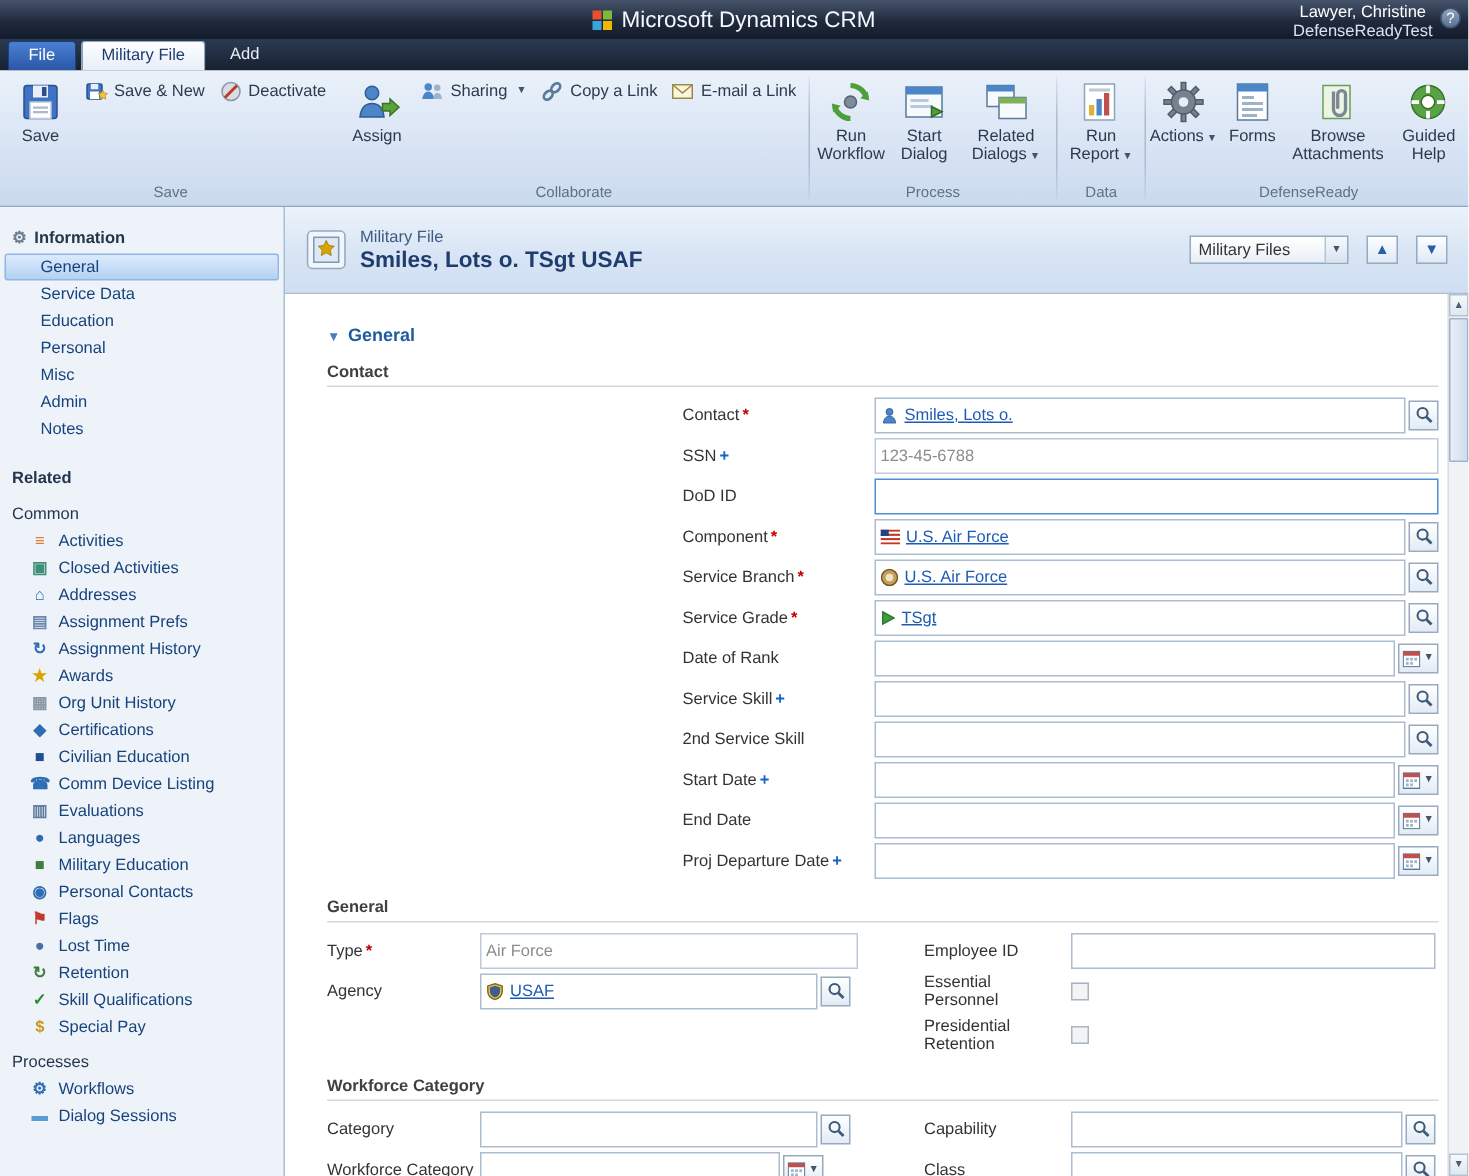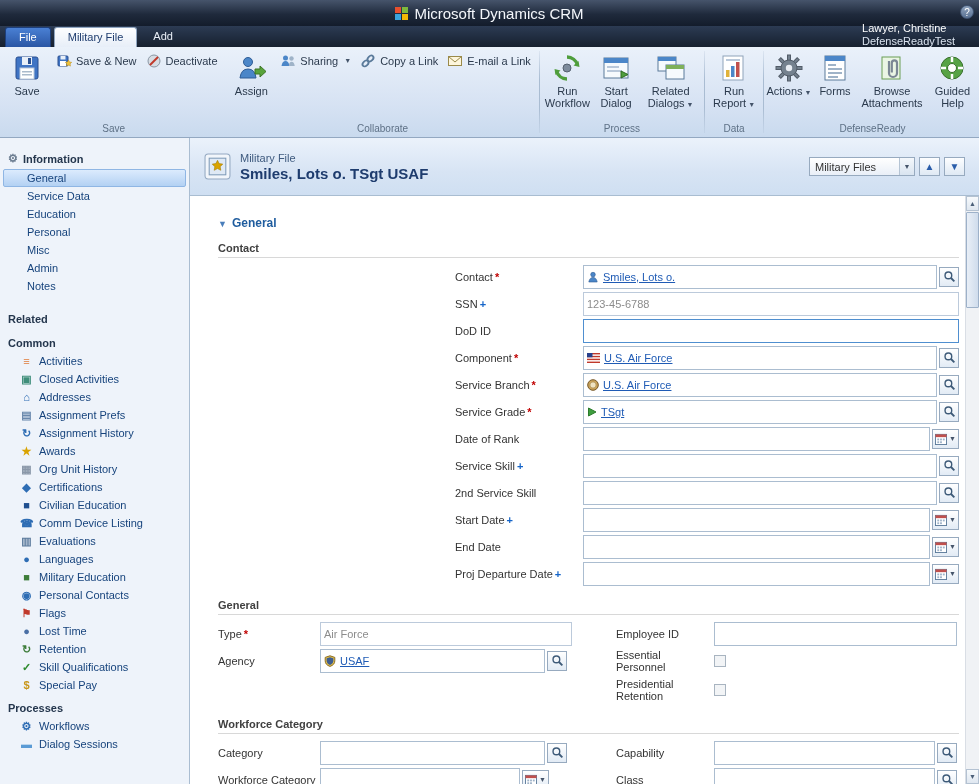--- a/index.html
+++ b/index.html
@@ -6,21 +6,21 @@
   html,body{width:979px;height:784px;overflow:hidden}
   body{font-family:"Liberation Sans",sans-serif;font-size:11px;color:#333;background:#fff;position:relative}
 
   
   .titlebar{position:absolute;top:0;left:0;right:0;height:26px;
     background:linear-gradient(#46546b,#1f2a3c 55%,#131c2b);color:#f4f7fb;
     display:flex;align-items:center;justify-content:center}
   .tb-center{display:flex;gap:6px;align-items:center;font-size:15px}
   .mslogo{display:grid;grid-template-columns:6px 6px;grid-gap:1px}
   .mslogo span{width:6px;height:6px;display:block}
-  .userblock{position:absolute;top:22px;right:24px;z-index:9;color:#fff;text-align:left;line-height:13px}
+  .userblock{position:absolute;top:2px;right:24px;z-index:9;color:#fff;text-align:center;line-height:13px}
   .userblock .org{color:#d9e2ee}
   .helpbtn{position:absolute;top:5px;right:5px;z-index:9;width:14px;height:14px;border-radius:50%;
     background:linear-gradient(#8fa3bd,#5a7294);color:#fff;font-size:10px;text-align:center;line-height:14px;border:1px solid #3e5270}
 
   
   .tabrow{position:absolute;top:26px;left:0;right:0;height:21px;
     background:linear-gradient(#2c3b53,#16202f);display:flex;align-items:flex-end;padding-left:5px}
   .tab{height:20px;line-height:19px;padding:0 13px;margin-right:3px;border-radius:3px 3px 0 0}
   .tab-file{background:linear-gradient(#4a80d4,#2a56a4);color:#fff;border:1px solid #1d3f7c;border-bottom:none}
   .tab-active{background:linear-gradient(#fdfeff,#e7eef8);color:#1e3c6e;border:1px solid #8fa5c0;border-bottom:none}
@@ -42,33 +42,33 @@
   .sicon{width:16px;height:16px;flex:0 0 16px}
   .caret{font-size:7px;color:#44546a;margin-left:2px}
 
   
   .sidebar{position:absolute;top:138px;left:0;width:190px;bottom:0;background:#eef3fa;border-right:1px solid #aabdd1;overflow:hidden}
   .navhead{font-weight:bold;color:#24364d;padding:14px 8px 4px 8px;display:flex;gap:5px;align-items:center}
   .navhead.sub{padding-top:18px}
   .navhead .hico{color:#6b7c90;font-size:11px}
   .navitem{height:18px;line-height:17px;padding-left:23px;color:#16437c;margin:0 3px;border:1px solid transparent;border-radius:2px;cursor:default}
   .navitem.selected{background:linear-gradient(#dcebfd,#b3d1f3);border-color:#8fb6e4}
-  .grouphead{font-weight:bold;color:#24364d;padding:8px 8px 3px 8px}
+  .grouphead{font-weight:normal;color:#24364d;padding:8px 8px 3px 8px}
   .relitem{display:flex;align-items:center;gap:6px;height:18px;padding-left:20px;color:#16437c}
   .si{width:13px;flex:0 0 13px;font-size:11px;line-height:13px;text-align:center;font-weight:bold}
 
   
   .main{position:absolute;left:190px;top:138px;right:0;bottom:0}
   .recheader{position:absolute;top:0;left:0;right:0;height:58px;
     background:linear-gradient(#ebf2fb,#d7e4f4 60%,#cfdff2);border-bottom:1px solid #a9bdd1;
     display:flex;align-items:center;padding:0 10px}
   .eicon{width:27px;height:27px;margin:0 9px 0 4px;flex:0 0 27px}
   .etype{color:#3e5a7e}
   .rtitle{font-size:15px;font-weight:bold;color:#1e3c6e;margin-top:1px}
-  .recnav{margin-left:auto;display:flex;gap:4px;padding-right:4px}
+  .recnav{margin-left:auto;display:flex;gap:12px;padding-right:4px}
   .recselect{display:flex;width:106px;height:19px;border:1px solid #97aabf;background:linear-gradient(#fff,#e9eff7);align-items:center}
   .recselect .txt{flex:1;padding-left:5px;color:#333;white-space:nowrap;overflow:hidden}
   .recselect .dd{width:15px;align-self:stretch;border-left:1px solid #b5c4d4;background:linear-gradient(#f4f8fc,#d9e4f0);text-align:center;font-size:7px;line-height:17px;color:#44546a}
   .navbtn{width:21px;height:19px;border:1px solid #97aabf;background:linear-gradient(#fdfeff,#dfe9f4);text-align:center;line-height:17px;color:#2a5daa;font-size:10px}
 
   
   .formwrap{position:absolute;top:58px;left:0;right:0;bottom:0;background:#fff}
   .formbody{position:absolute;top:0;left:0;right:14px;bottom:0;padding:6px 6px 0 28px;overflow:hidden}
   .secheader{margin-top:14px;font-weight:bold;font-size:12px;color:#1f5c9e}
   .secheader .tri{font-size:9px;color:#4a7ebb;margin-right:5px}

